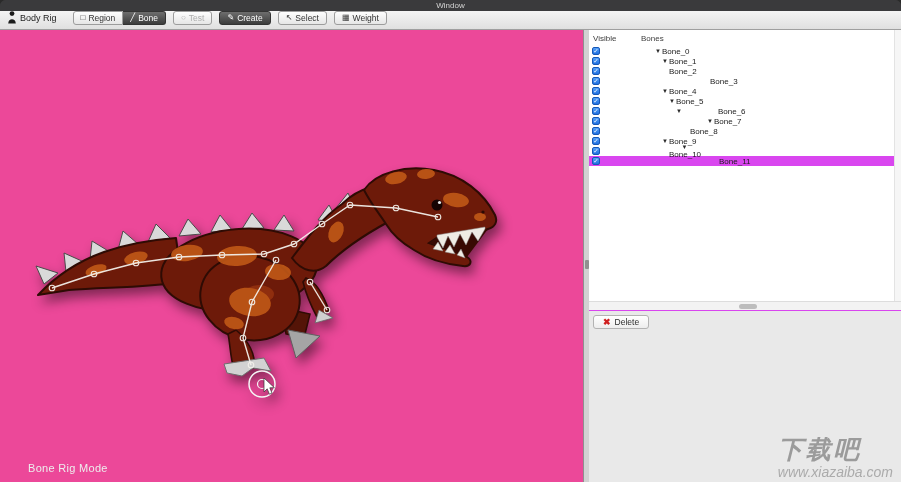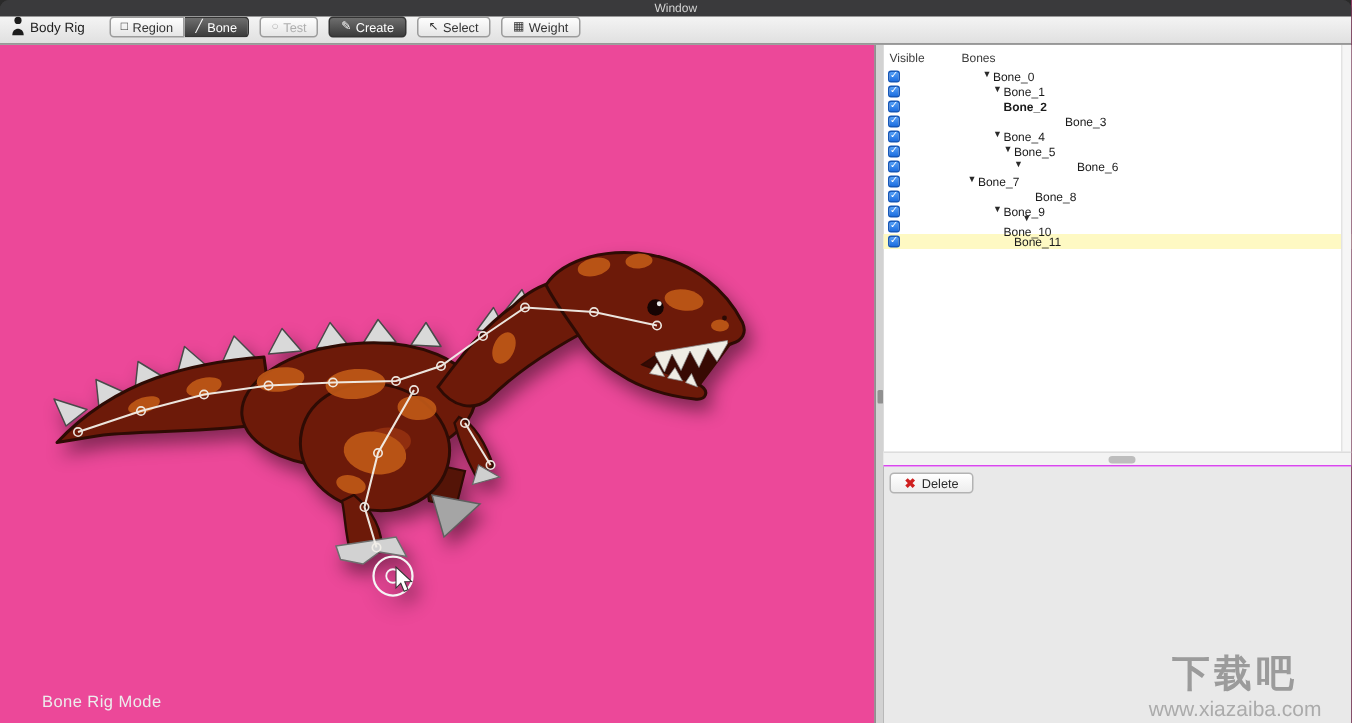--- a/index.html
+++ b/index.html
@@ -28,32 +28,32 @@
   
   .vdivider { position: absolute; top: 30px; left: 583px; width: 6px; height: 452px; background: #d2d2d2; border-left: 1px solid #8f8f8f; }
   .vmark { position: absolute; top: 230px; left: 1px; width: 4px; height: 9px; background: #909090; border-radius: 1px; }
 
   
   .panel { position: absolute; top: 30px; left: 589px; width: 312px; height: 452px; background: #e9e9e9; }
   .list-wrap { position: absolute; top: 0; left: 0; width: 100%; height: 281px; background: #fff; border-bottom: 1px solid #d946ef; }
   .panel-header { display: flex; height: 16px; padding-top: 4px; font-size: 8px; color: #3d3d3d; }
   .col-visible { width: 52px; padding-left: 4px; }
   .bone-row { display: flex; align-items: center; height: 10px; font-size: 8px; color: #1b1b1b; }
-  .bone-row.selected { background: #fef9c3; }
+  .bone-row.selected { background: #d946ef; gap: 43px; }
   .cb { flex: 0 0 auto; width: 8px; height: 8px; margin-left: 3px; border-radius: 2px; background: linear-gradient(#55a0f8, #1e6fe0); border: 1px solid #1557b8; color: #fff; font-size: 6.5px; line-height: 6.5px; text-align: center; }
   .bone-cell { display: flex; align-items: center; }
   .tri { font-size: 6px; color: #2a2a2a; margin-right: 1px; transform: translateY(-0.5px); }
   .vscroll { position: absolute; top: 0; right: 0; width: 7px; height: 272px; background: #f6f6f6; border-left: 1px solid #e3e3e3; }
   .hscroll { position: absolute; left: 0; bottom: 0; width: 100%; height: 9px; background: #f3f3f3; border-top: 1px solid #ddd; }
   .hthumb { position: absolute; left: 150px; top: 2px; width: 18px; height: 5px; background: #bdbdbd; border-radius: 2.5px; }
 
   .delete-btn { position: absolute; top: 285px; left: 4px; display: inline-flex; align-items: center; gap: 4px; height: 14px; padding: 0 9px; font-size: 8.5px; font-family: inherit; color: #2b2b2b; background: linear-gradient(#ffffff, #ededed); border: 1px solid #b3b3b3; border-radius: 3px; cursor: default; }
   .delete-x { color: #cf1f1f; font-size: 9px; font-weight: bold; line-height: 1; }
 
-  .watermark { position: absolute; right: 20px; bottom: 2px; text-align: center; color: #9b9b9b; }
+  .watermark { position: absolute; right: 8px; bottom: 2px; color: #9b9b9b; font-style: italic; }
   .wm-title { font-size: 25px; font-weight: bold; letter-spacing: 3px; line-height: 1.15; }
   .wm-url { font-size: 14px; color: #ababab; }
 </style>
 </head>
 <body>
 
 <div class="window">
 
   <div class="titlebar">
     <span>Window</span>
@@ -197,21 +197,21 @@
           </div>
           <div class="bone-row">
             <span class="cb">✓</span>
             <span class="bone-cell" style="margin-left: 62px;">
               <span class="tri">▼</span>
               <span>Bone_1</span>
             </span>
           </div>
           <div class="bone-row">
             <span class="cb">✓</span>
-            <span class="bone-cell" style="margin-left: 69px; font-weight: bold;">
+            <span class="bone-cell" style="margin-left: 69px;">
               <span>Bone_2</span>
             </span>
           </div>
           <div class="bone-row">
             <span class="cb">✓</span>
             <span class="bone-cell" style="margin-left: 110px;">
               <span>Bone_3</span>
             </span>
           </div>
           <div class="bone-row">
@@ -230,21 +230,21 @@
           </div>
           <div class="bone-row">
             <span class="cb">✓</span>
             <span class="bone-cell" style="margin-left: 76px; gap: 35px;">
               <span class="tri">▼</span>
               <span>Bone_6</span>
             </span>
           </div>
           <div class="bone-row">
             <span class="cb">✓</span>
-            <span class="bone-cell" style="margin-left: 45px;">
+            <span class="bone-cell" style="margin-left: 107px;">
               <span class="tri">▼</span>
               <span>Bone_7</span>
             </span>
           </div>
           <div class="bone-row">
             <span class="cb">✓</span>
             <span class="bone-cell" style="margin-left: 90px;">
               <span>Bone_8</span>
             </span>
           </div>

